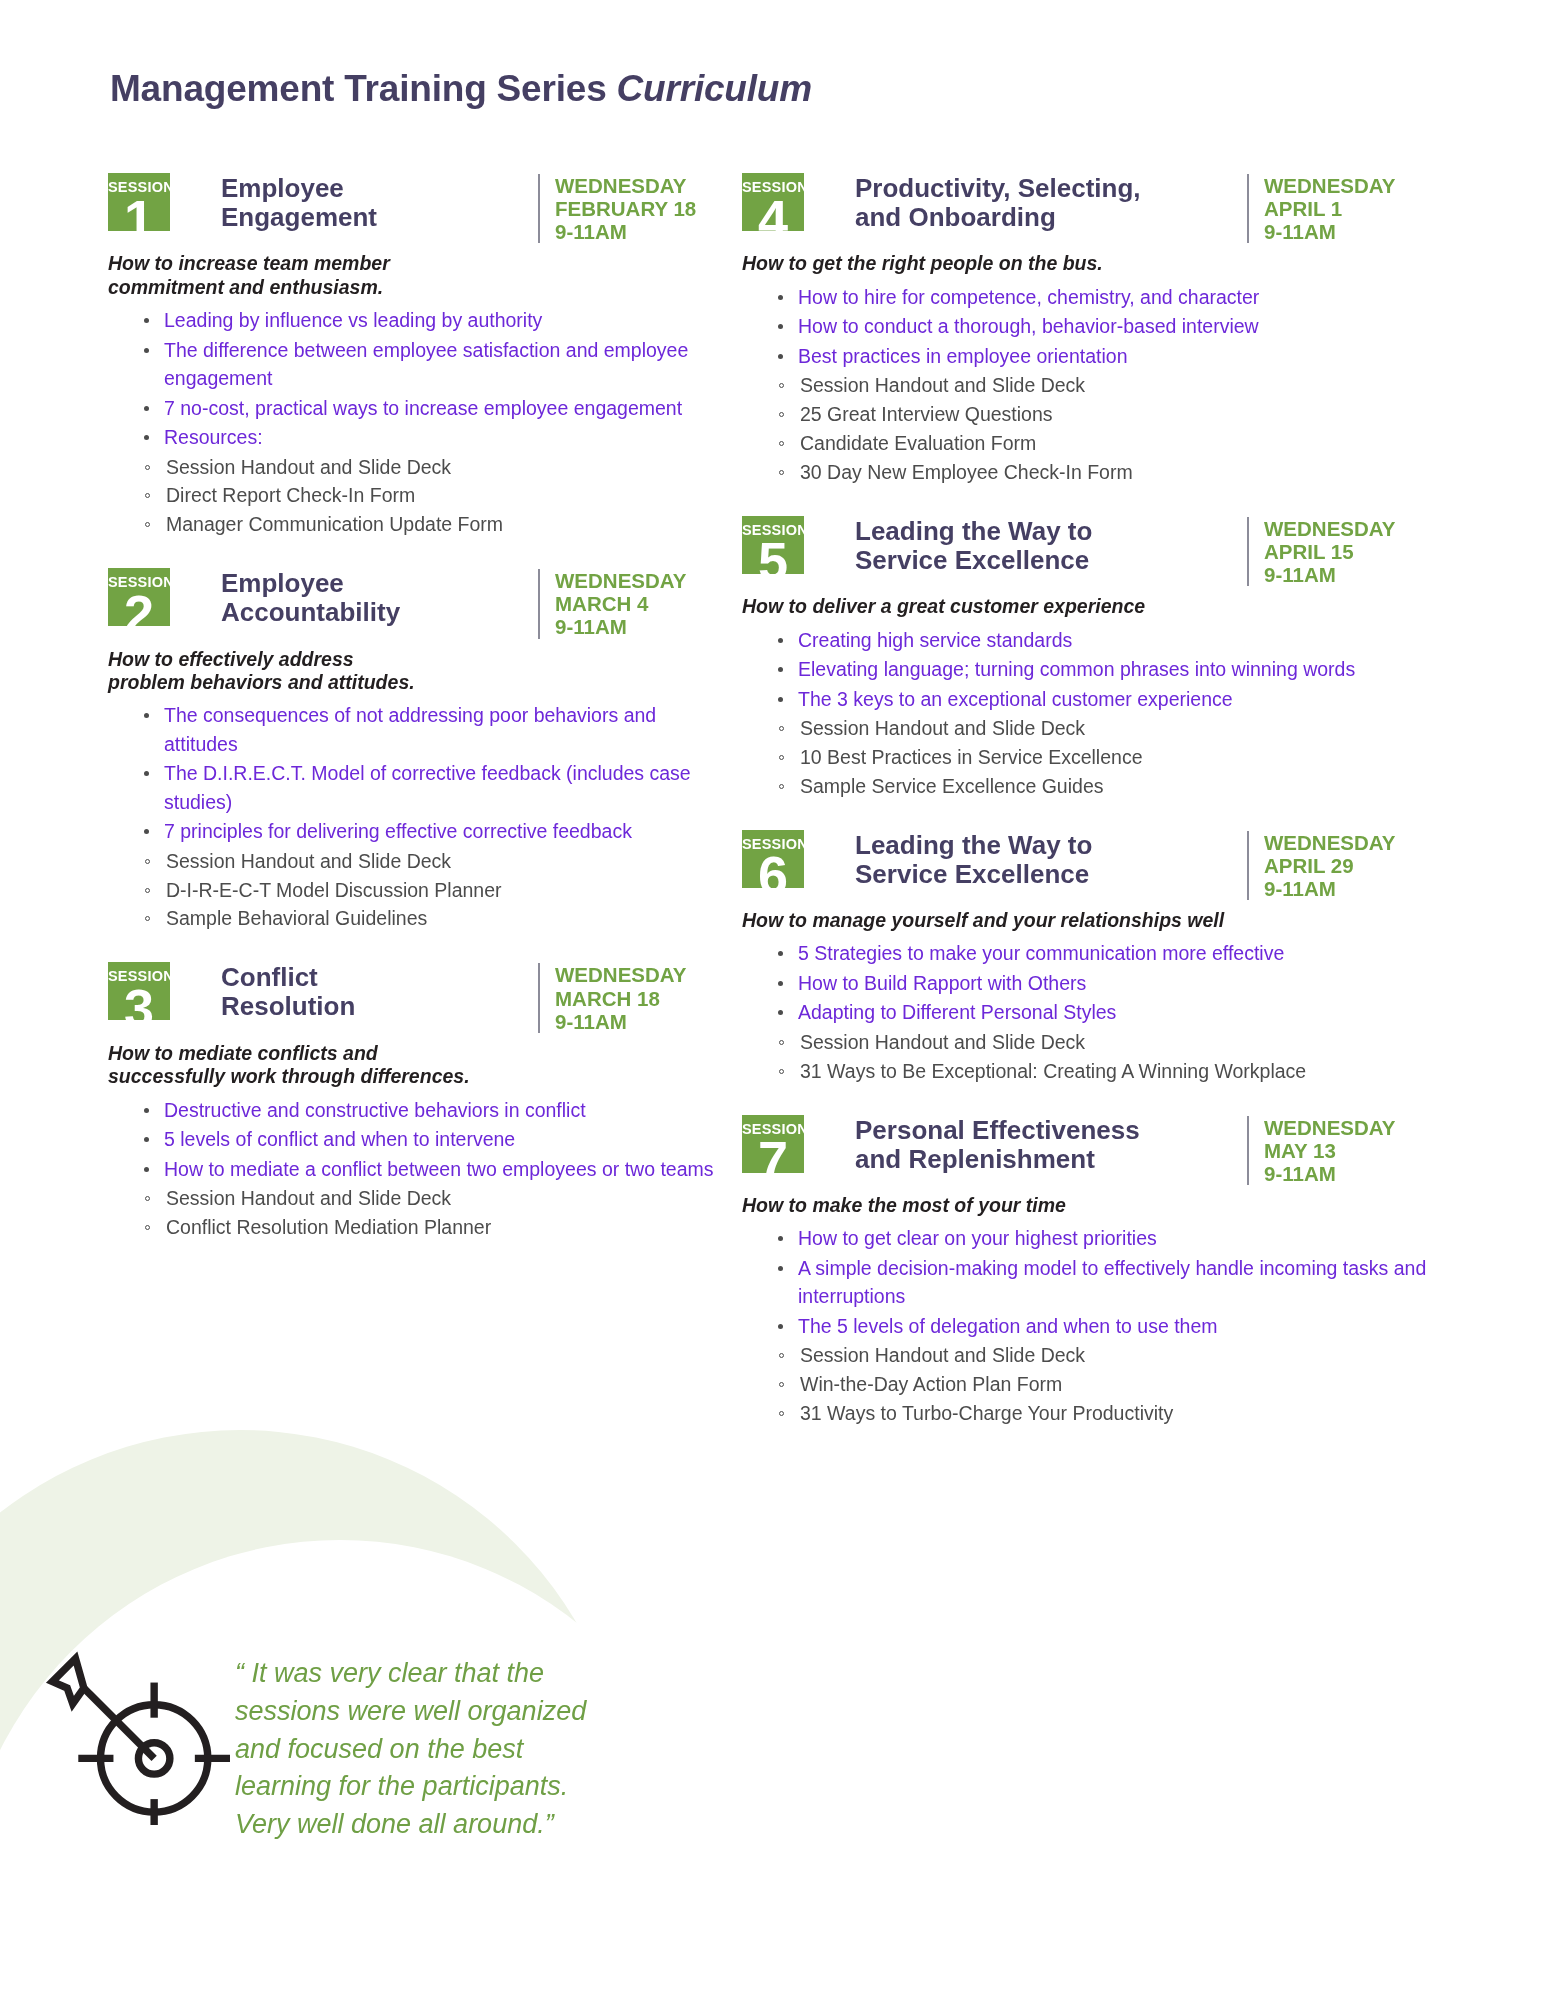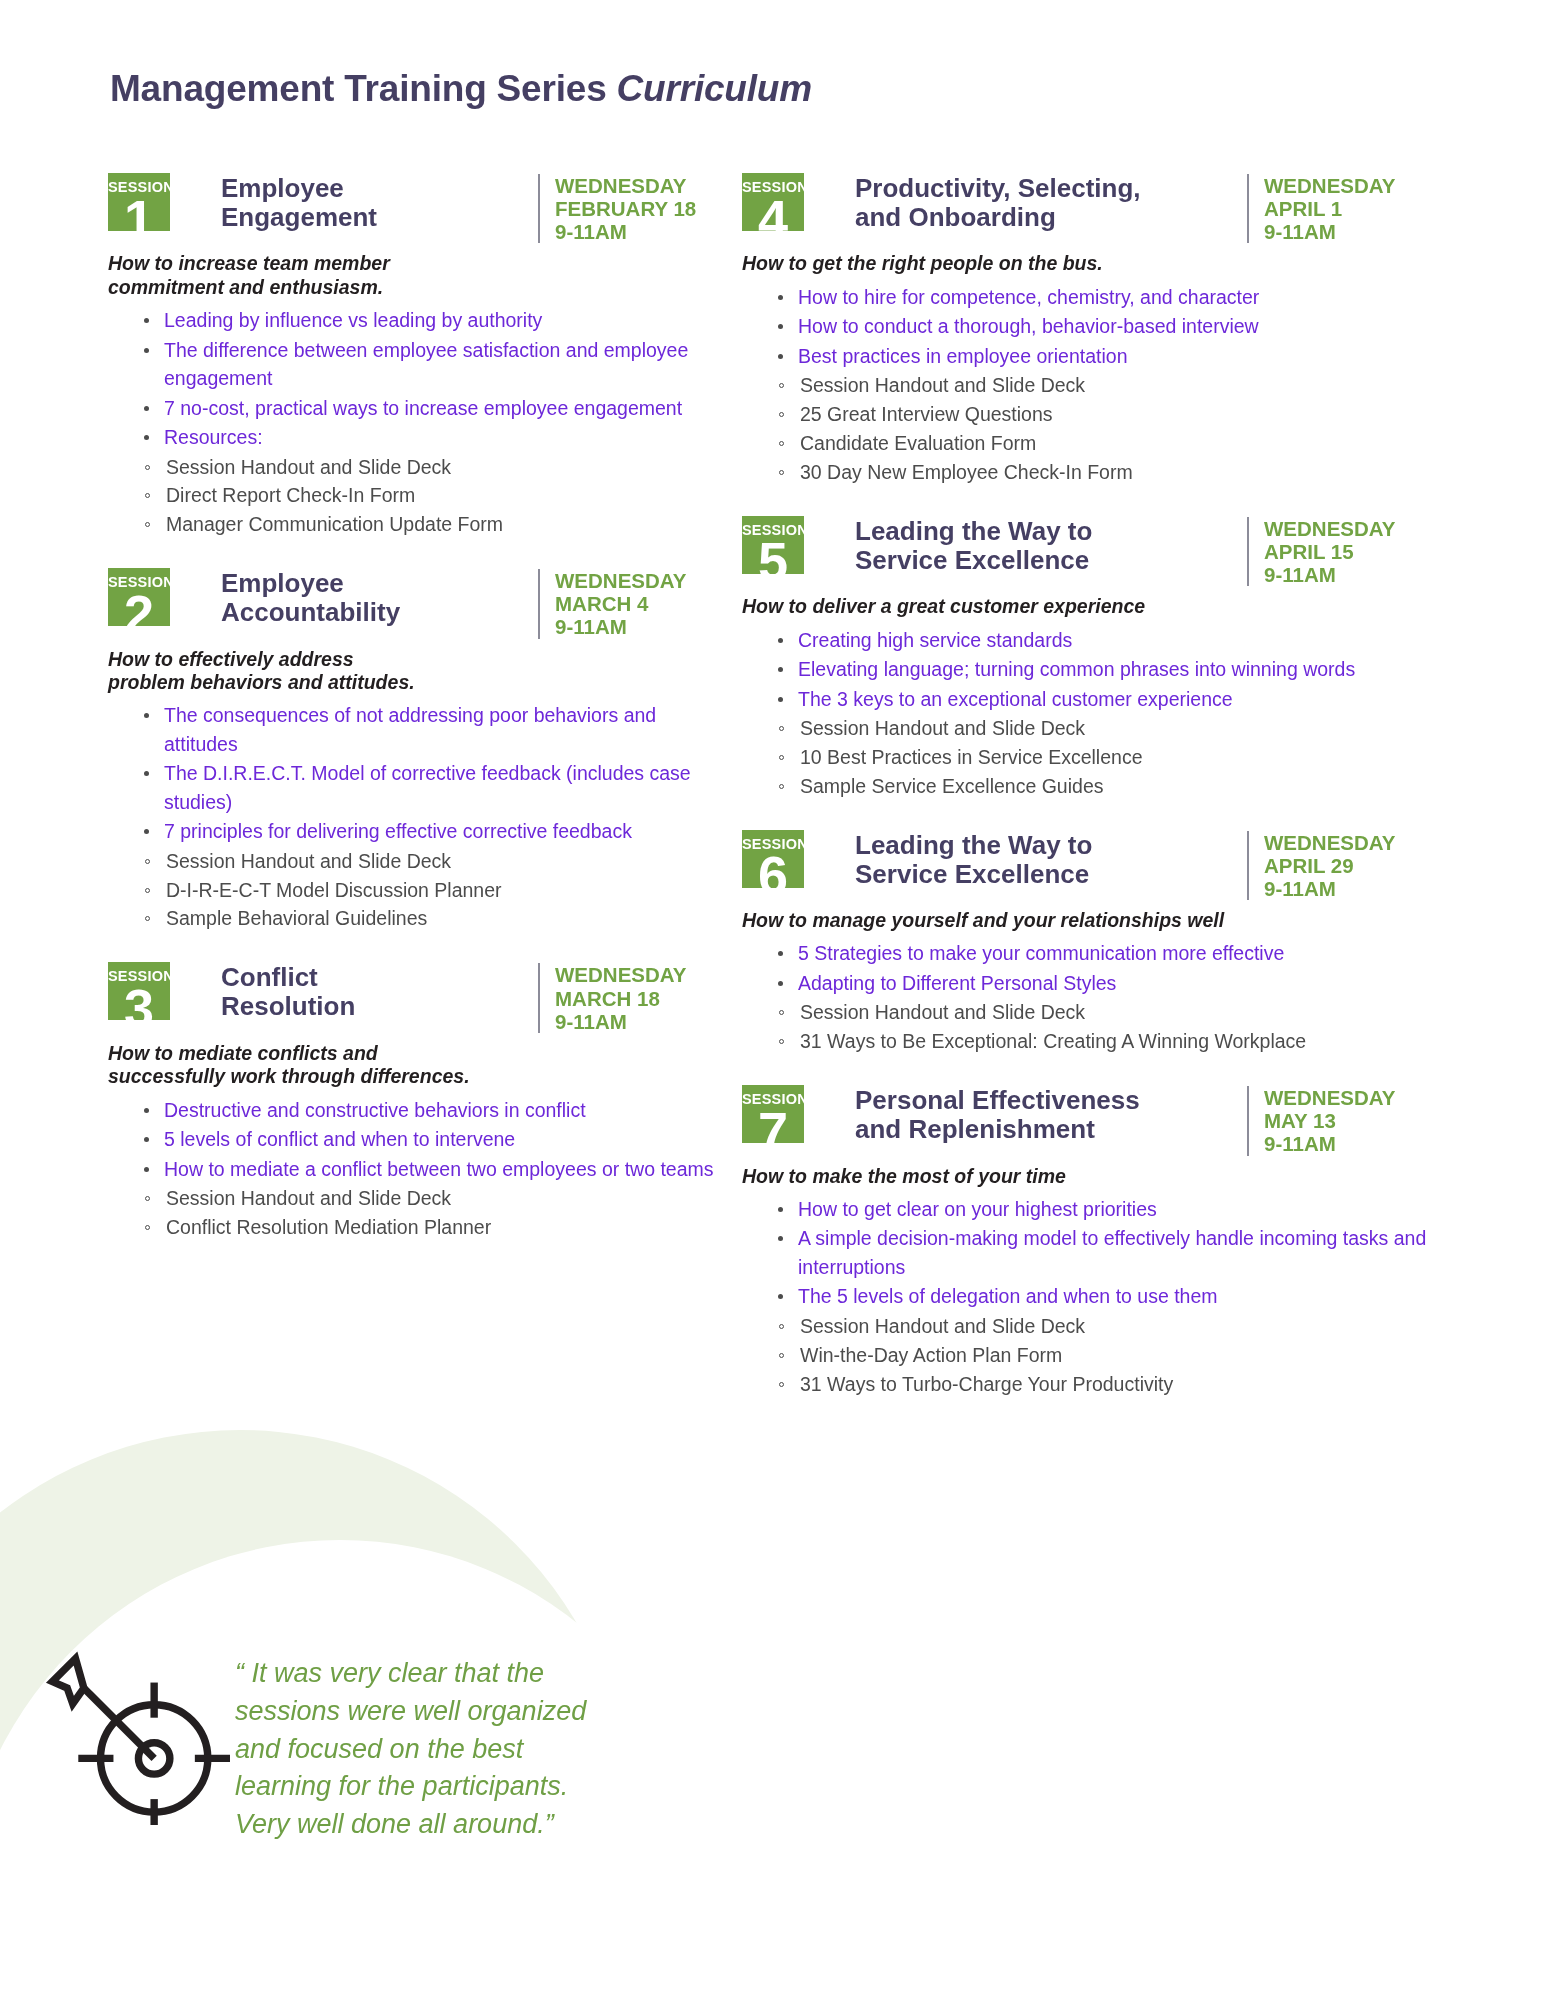--- a/index.html
+++ b/index.html
@@ -401,20 +401,21 @@
             <div class="date-line">WEDNESDAY</div>
             <div class="date-line">APRIL 29</div>
             <div class="date-line">9-11AM</div>
           </div>
         </div>
         <div class="subtitle">
           <div>How to manage yourself and your relationships well</div>
         </div>
         <ul class="lvl1">
           <li>5 Strategies to make your communication more effective</li>
+          <li>How to Build Rapport with Others</li>
           <li>Adapting to Different Personal Styles</li>
         </ul>
         <ul class="lvl2">
           <li>Session Handout and Slide Deck</li>
           <li>31 Ways to Be Exceptional: Creating A Winning Workplace</li>
         </ul>
       </div>
       <div class="session">
         <div class="session-head">
           <div class="badge">

